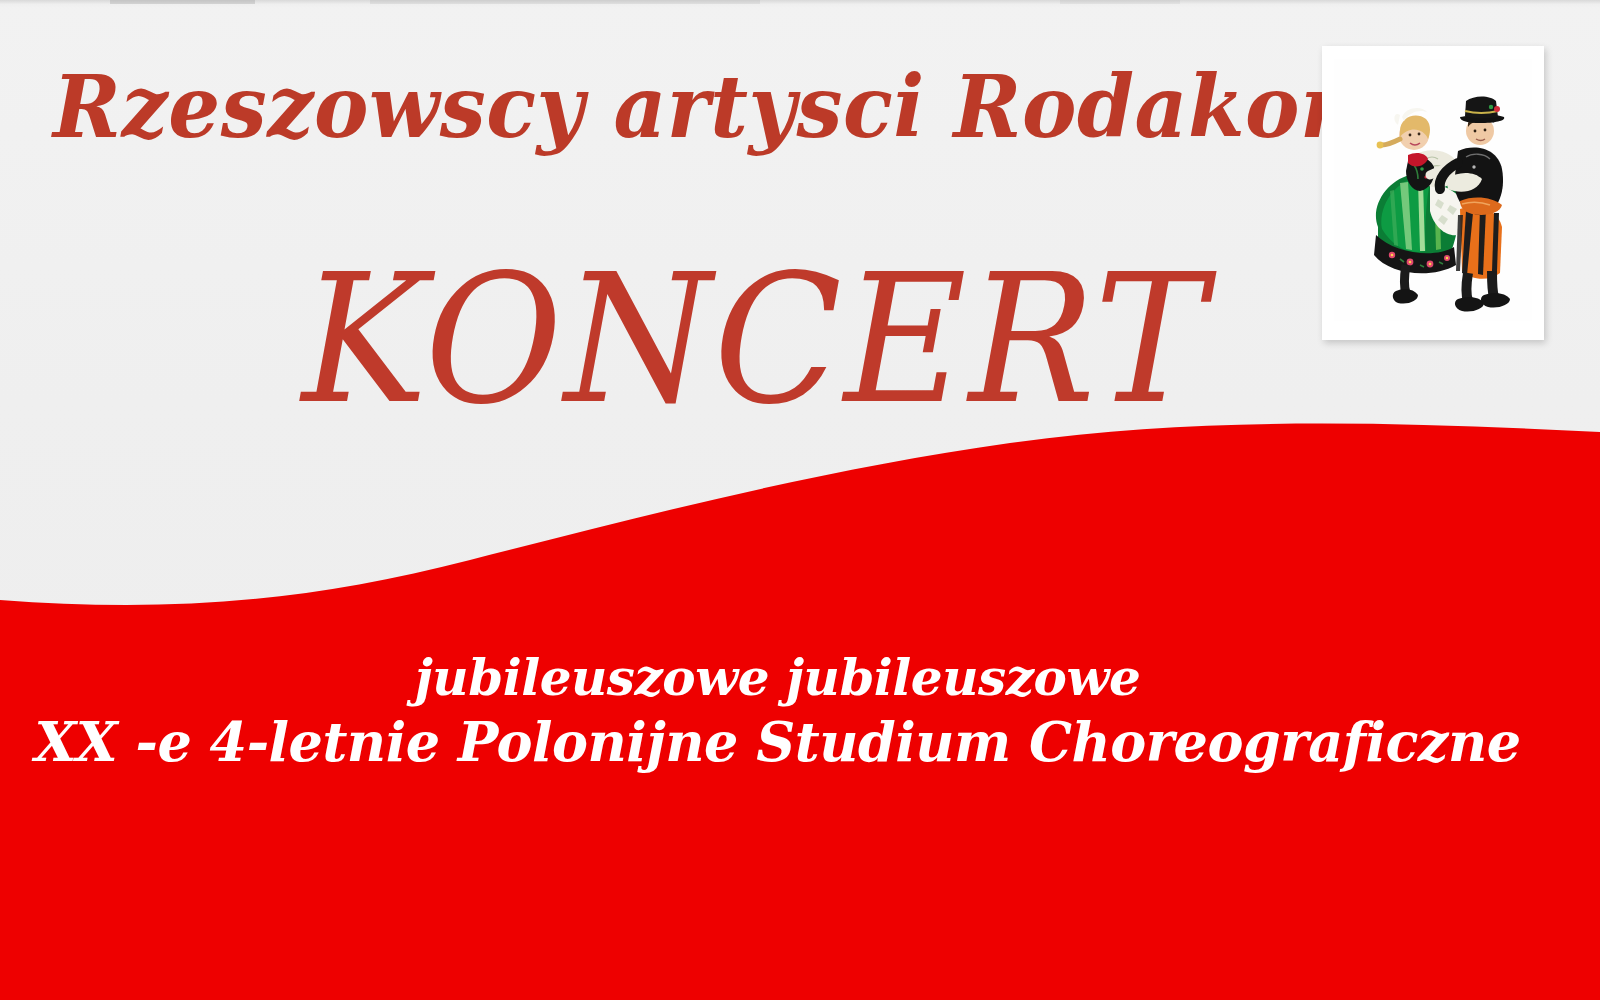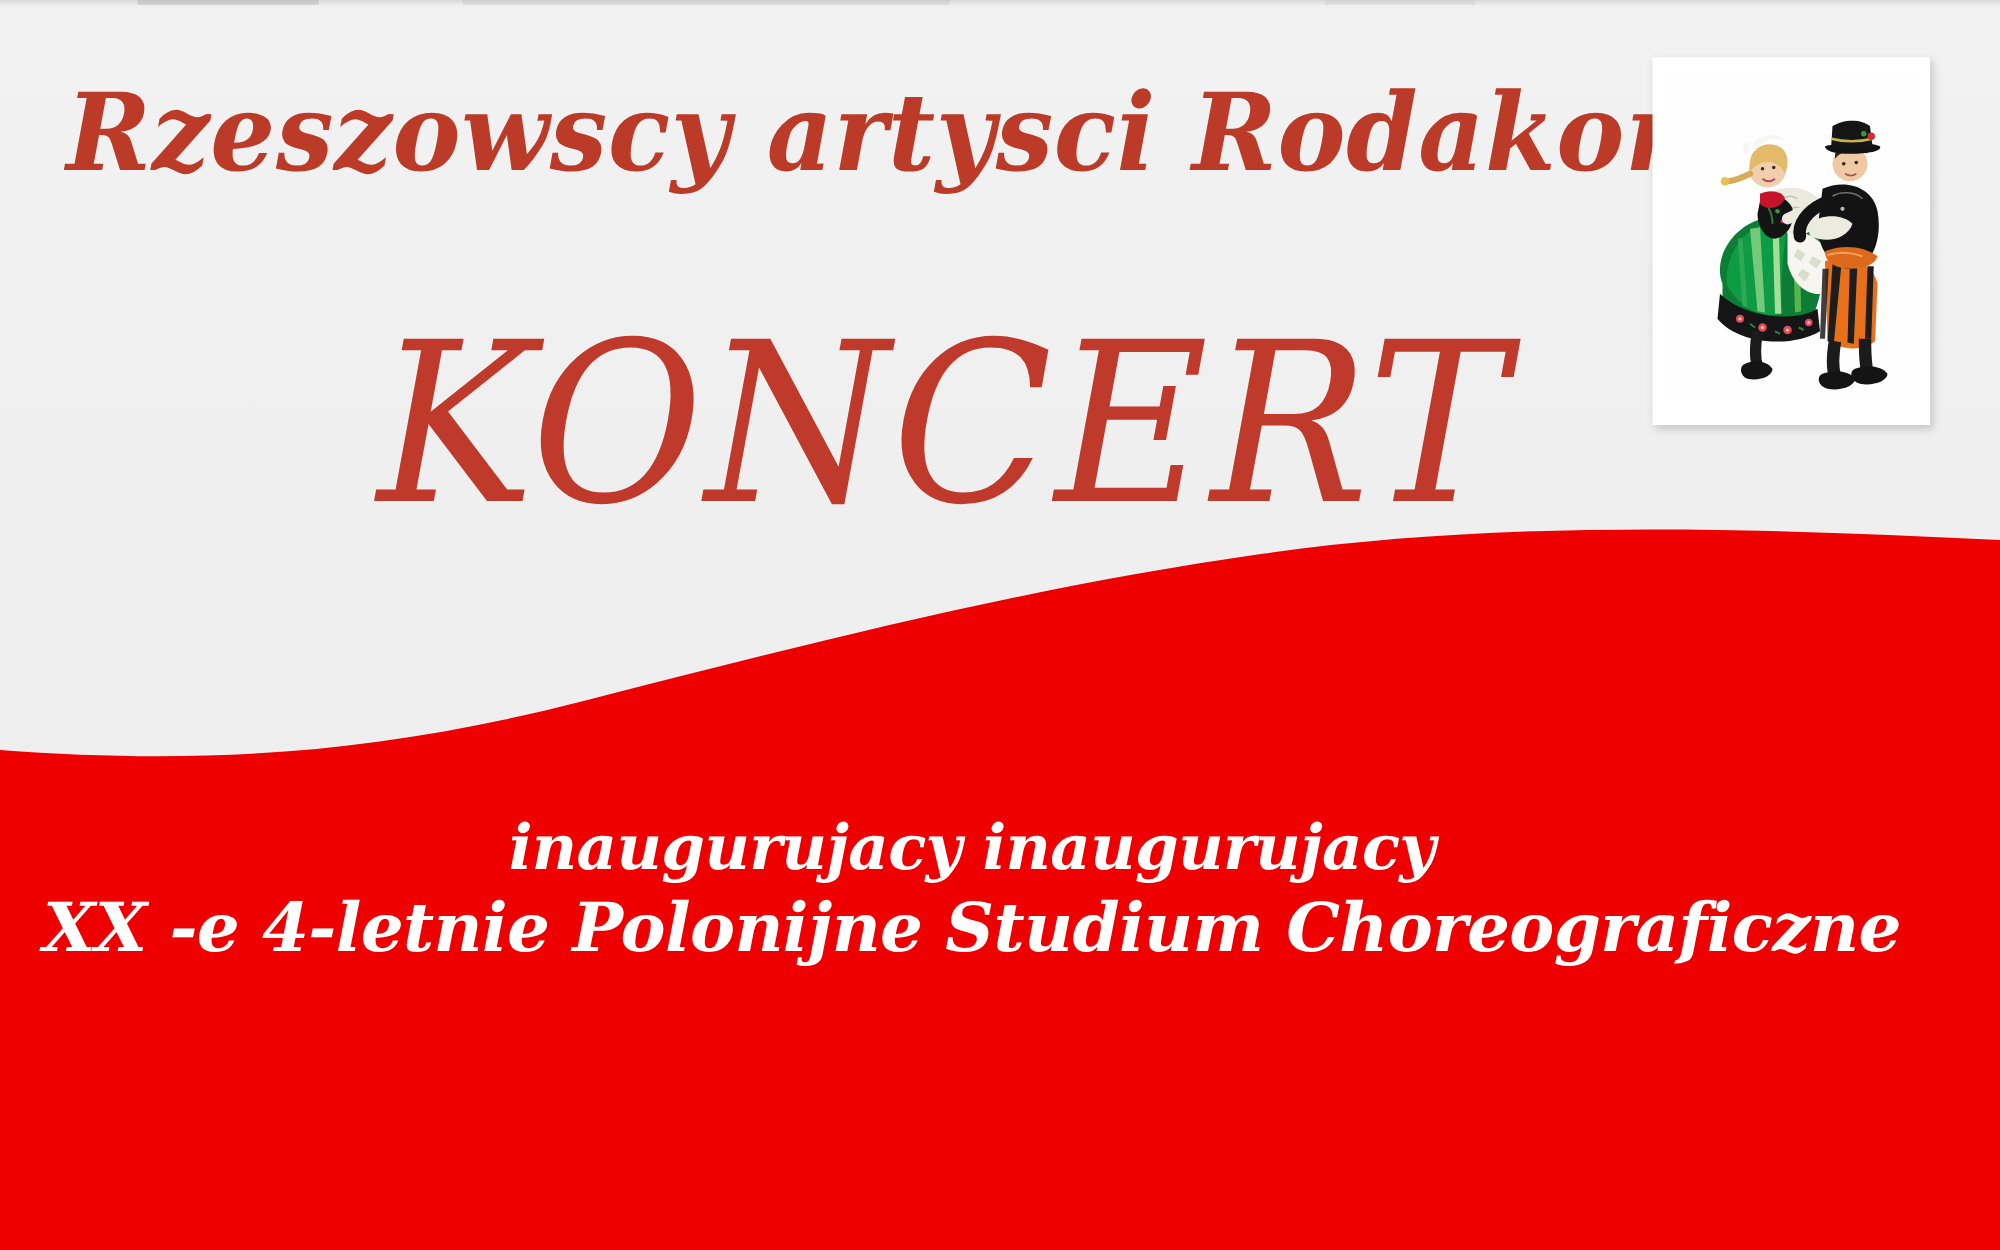--- a/index.html
+++ b/index.html
@@ -143,21 +143,21 @@
 
   <svg class="wave-svg" viewBox="0 0 1600 1000" preserveAspectRatio="none">
     <path d="M0,600 C160,612 300,604 470,560 C650,514 820,470 1010,443 C1200,416 1400,422 1600,432 L1600,1000 L0,1000 Z" fill="#ee0000"></path>
   </svg>
 
   <div class="headline">Rzeszowscy artysci Rodakom</div>
 
   <div class="koncert">KONCERT</div>
 
   <div class="subtitle">
-    <span class="line1">inaugurujacy inaugurujacy</span>
+    <span class="line1">jubileuszowe jubileuszowe</span>
     <span class="line2">XX -e 4-letnie Polonijne Studium Choreograficzne</span>
   </div>
 
   <div class="photo-frame">
     <div class="photo-inner">
       <svg class="photo-svg" viewBox="0 0 198 262" preserveAspectRatio="xMidYMid meet">
         <rect x="0" y="0" width="198" height="262" fill="#fefefe"></rect>
 
         <path d="M44,168 C36,148 52,122 76,116 L118,118 C128,140 126,168 118,190
                  C100,200 64,200 44,186 Z" fill="#0b7d35"></path>

